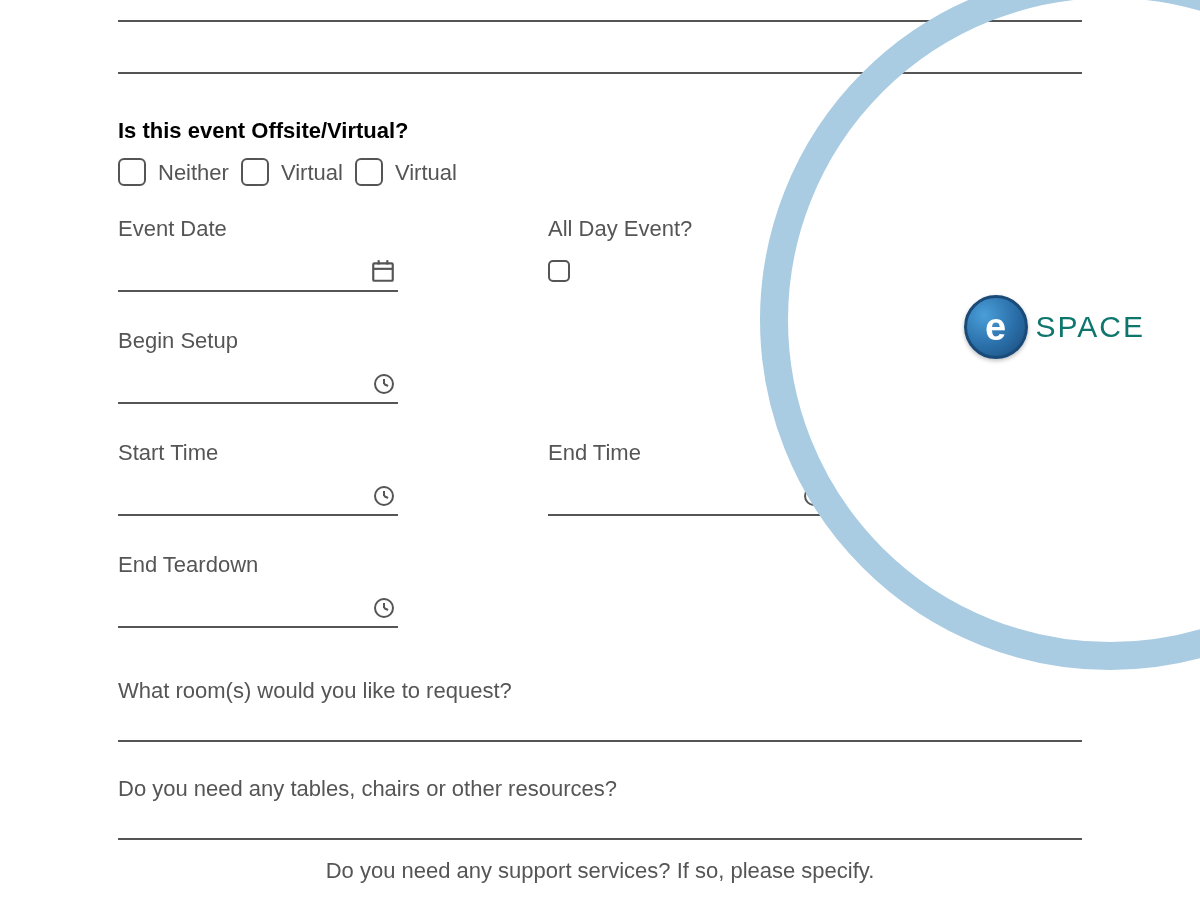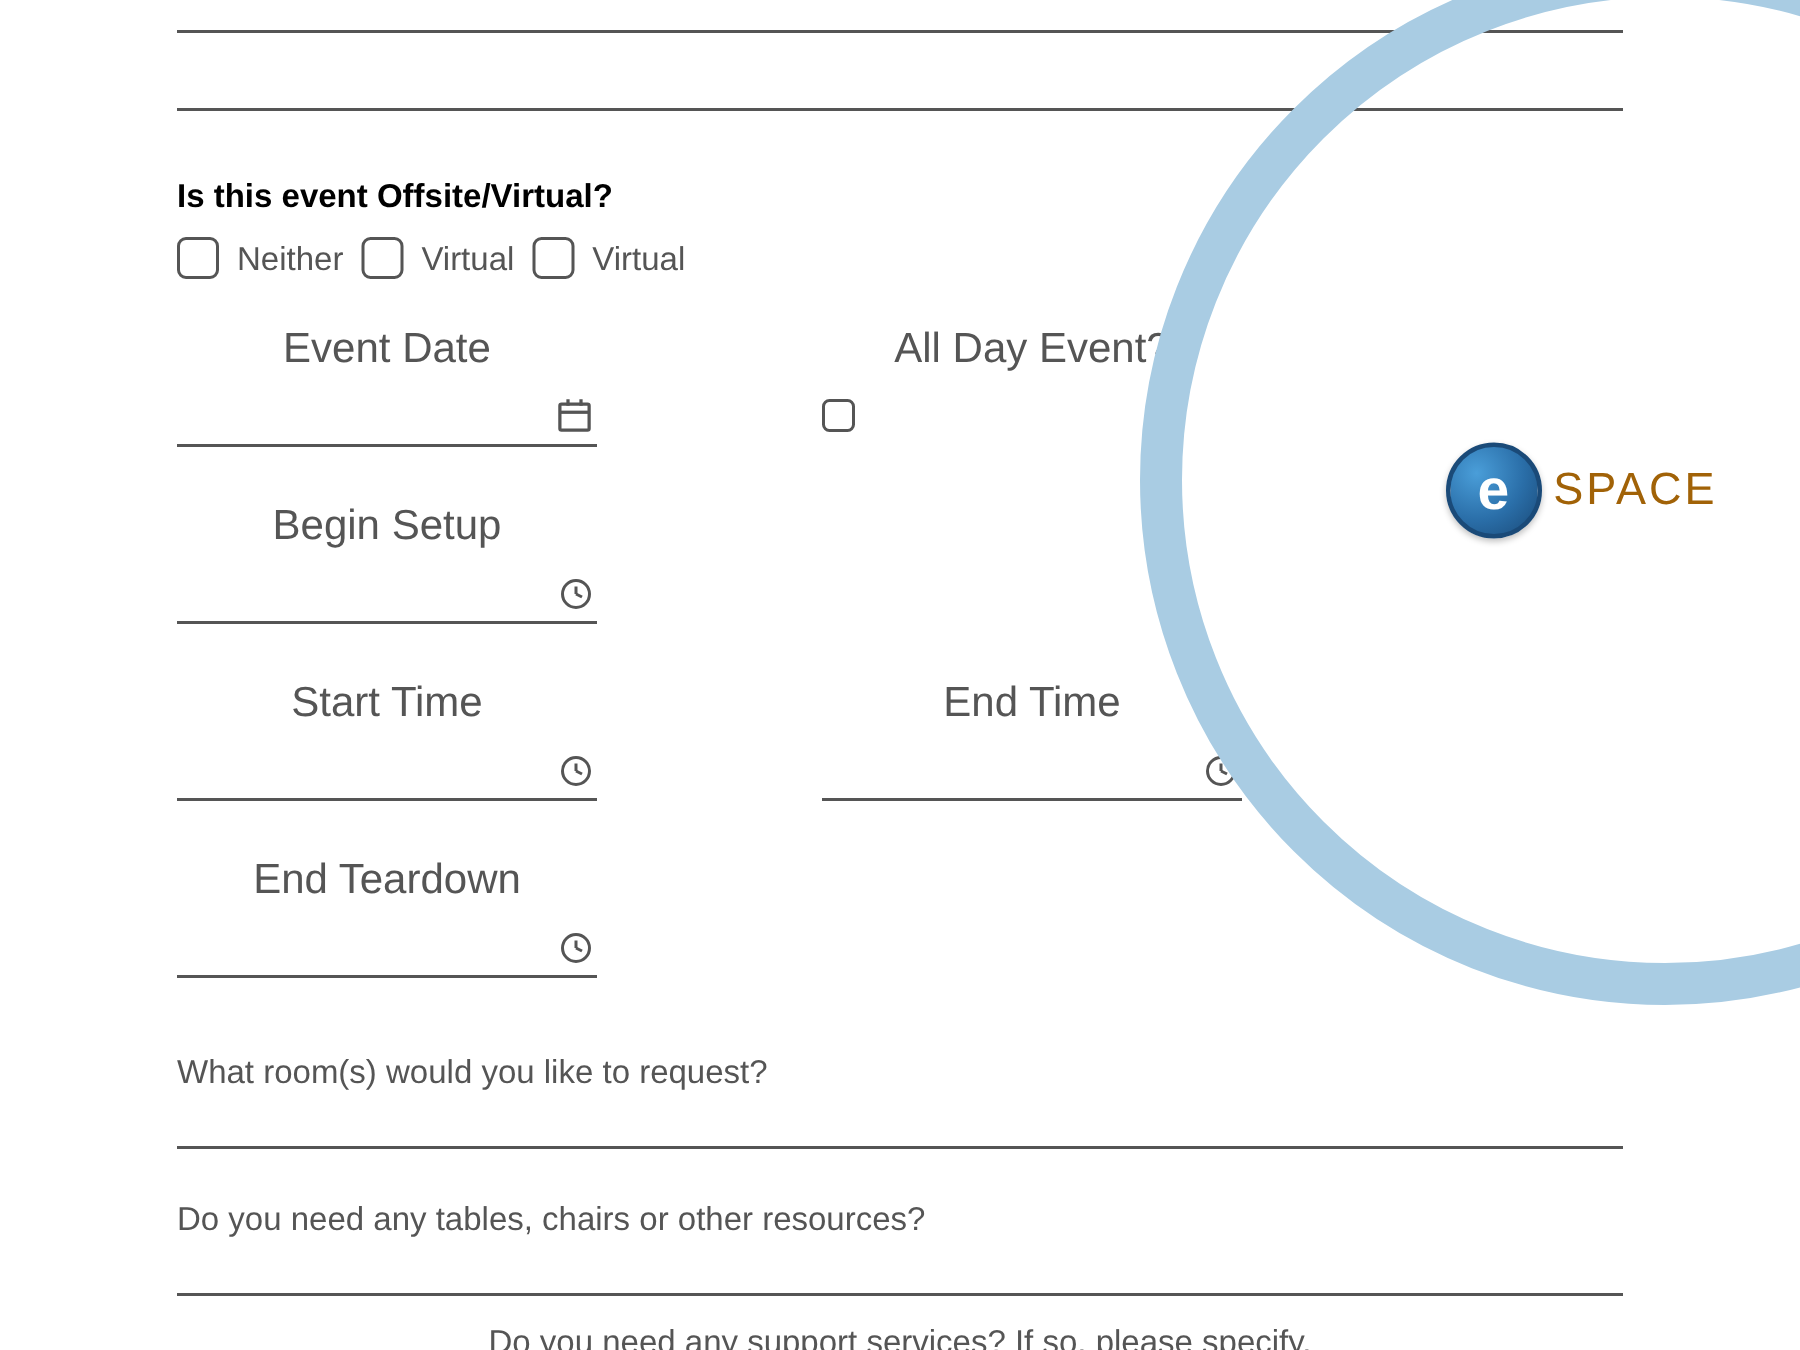--- a/index.html
+++ b/index.html
@@ -7,35 +7,35 @@
     .page { position: relative; width: 1200px; height: 900px; padding: 0 118px 0 118px; }
     .tbline { border-top: 2px solid #555; height: 0; }
     .top-gap-1 { height: 20px; }
     .top-gap-2 { height: 50px; }
     .q-offsite { font-weight: bold; font-size: 22px; color: #000000; margin-top: 44px; }
     .cb-row { display: flex; align-items: flex-end; gap: 12px; margin-top: 14px; font-size: 22px; color: #555; }
     .cb { width: 28px; height: 28px; border: 2px solid #555; border-radius: 6px; display: inline-block; }
     .cb.small { width: 22px; height: 22px; border-radius: 5px; }
     .cols { display: flex; gap: 150px; margin-top: 30px; }
     .col { width: 280px; }
-    .field-label { font-size: 28px; color: #555; text-align: center; }
+    .field-label { font-size: 22px; color: #555; }
     .field-line { position: relative; border-bottom: 2px solid #555; height: 46px; margin-top: 4px; }
     .icon { position: absolute; right: 2px; bottom: 6px; }
     .cal-icon svg, .clock-icon svg { display: block; }
     .allday-box { margin-top: 18px; }
     .block-field { margin-top: 36px; }
     .long-q { font-size: 22px; color: #555; margin-top: 50px; }
     .long-line { border-bottom: 2px solid #555; height: 0; margin-top: 36px; }
 
     
     .ring { position: absolute; top: -30px; right: -260px; width: 700px; height: 700px; border: 28px solid #a9cce3; border-radius: 50%; }
     .logo { position: absolute; top: 295px; right: 55px; display: flex; align-items: center; gap: 8px; }
     .logo-badge { width: 64px; height: 64px; border-radius: 50%; background: radial-gradient(circle at 30% 30%, #4a9ed9 0%, #2a6ea8 55%, #1a4a78 100%); border: 3px solid #1a4a78; display: flex; align-items: center; justify-content: center; box-shadow: 0 2px 4px rgba(0,0,0,0.25); }
     .logo-e { color: #fff; font-weight: bold; font-size: 38px; font-family: Arial, sans-serif; line-height: 1; }
-    .logo-text { color: #a16207; font-size: 30px; letter-spacing: 2px; font-family: Arial, sans-serif; }
+    .logo-text { color: #0f766e; font-size: 30px; letter-spacing: 2px; font-family: Arial, sans-serif; }
   </style>
 </head>
 <body>
 
 <div class="page">
 
   <div class="top-gap-1"></div>
   <div class="tbline"></div>
   <div class="top-gap-2"></div>
   <div class="tbline"></div>

